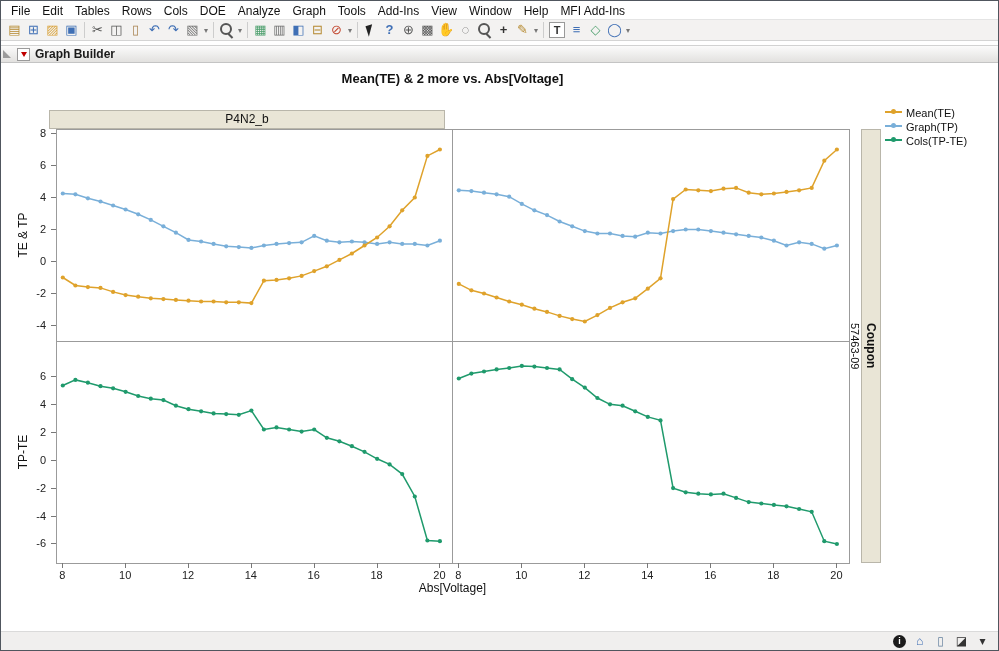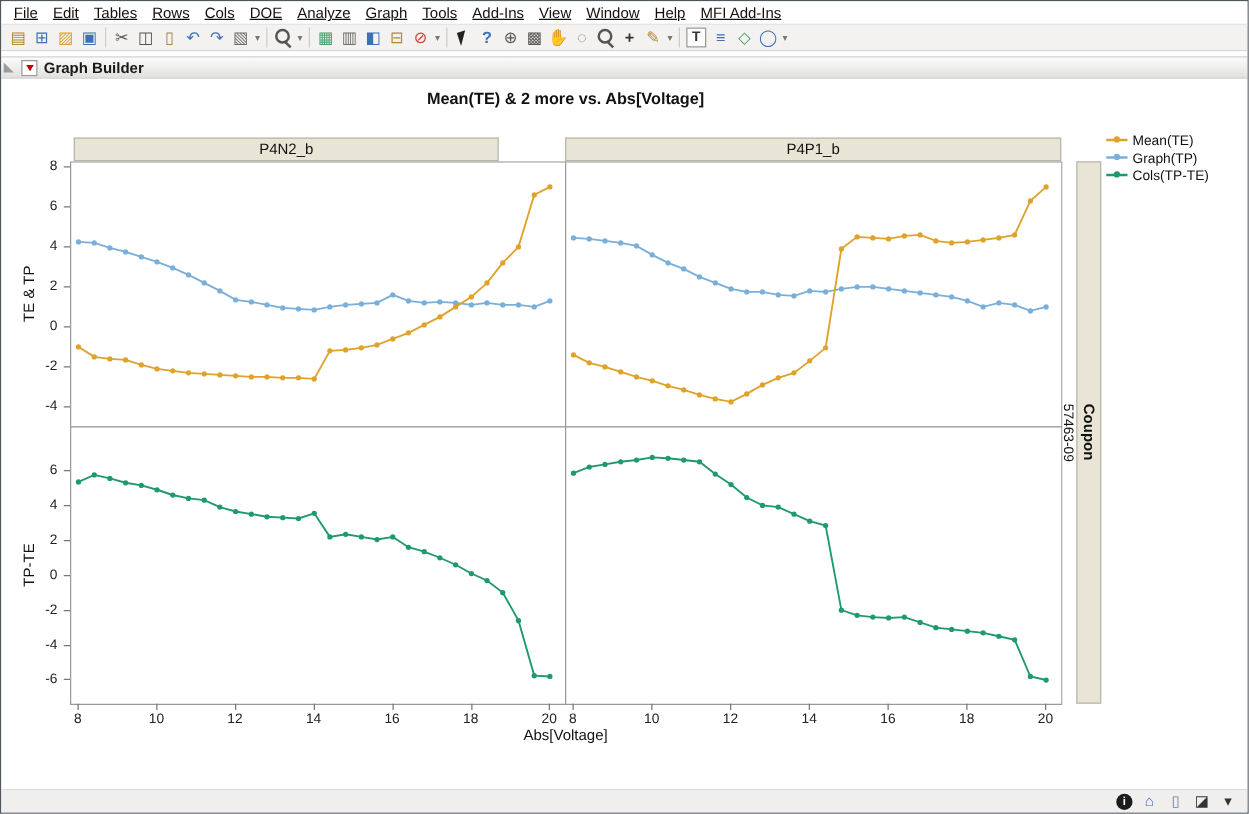--- a/index.html
+++ b/index.html
@@ -7,21 +7,21 @@
           display:flex;flex-direction:column;overflow:hidden;cursor:default;}
   
   .titlebar{height:28px;flex:0 0 28px;display:flex;align-items:center;background:#fff;}
   .jmp-logo{width:14px;height:14px;margin-left:7px;position:relative;background:#fff;border:1px solid #b5b5b5;}
   .jmp-logo::before{content:'';position:absolute;width:4px;height:4px;border-radius:50%;background:#d23b2e;top:2px;left:5px;
                     box-shadow:-4px 5px 0 #2f9a60, 4px 5px 0 #3b6fc0;}
   .title-text{font-size:12px;color:#111;margin-left:7px;}
   .win-controls{margin-left:auto;display:flex;height:100%;}
   .win-btn{width:45px;display:flex;align-items:center;justify-content:center;font-size:13px;color:#222;}
   
-  .menubar{height:18px;flex:0 0 18px;display:flex;align-items:center;background:#fff;font-size:12px;color:#111;padding-left:4px;text-decoration:underline;}
+  .menubar{height:18px;flex:0 0 18px;display:flex;align-items:flex-end;background:#fff;font-size:12px;color:#111;padding-left:4px;}
   .menu-item{padding:1px 6px;white-space:nowrap;}
   
   .toolbar{height:22px;flex:0 0 22px;box-sizing:border-box;background:#f3f2f1;border-top:1px solid #e4e4e4;
            border-bottom:1px solid #d4d4d4;display:flex;align-items:center;padding-left:4px;}
   .tb-icon{width:19px;height:18px;display:flex;align-items:center;justify-content:center;font-size:13px;line-height:18px;}
   .tb-icon.boxed{width:14px;height:14px;margin:0 2px;border:1px solid #999;background:#fff;font-size:11px;font-weight:bold;}
   .tb-dd{font-size:8px;color:#777;width:8px;display:flex;align-items:center;justify-content:center;}
   .tb-sep{width:1px;height:16px;background:#cdcdcd;margin:0 3px;}
   .shape-magnifier{position:relative;}
   .shape-magnifier::before{content:'';position:absolute;left:3px;top:2px;width:8px;height:8px;border:2px solid currentColor;border-radius:50%;}
@@ -166,22 +166,21 @@
             <span class="legend-label">Graph(TP)</span>
           </div>
           <div class="legend-row">
             <span class="legend-swatch">
               <span class="legend-line" style="background: rgb(31, 154, 108);"></span>
               <span class="legend-dot" style="background: rgb(31, 154, 108);"></span>
             </span>
             <span class="legend-label">Cols(TP-TE)</span>
           </div>
         </div>
-    <div class="col-label" style="left: 58px; width: 340px;">P4N2_b</div>
-        <div class="col-label" style="left: 451px; width: 397px;">P4P1_b</div>
+    <div class="col-label" style="left: 48px; width: 396px;">P4N2_b</div>
         <svg width="397" height="213" class="panel-svg" style="left: 55px; top: 66px;">
           <rect x="0.5" y="0.5" width="396" height="212" fill="#ffffff" stroke="#9b9b9b"></rect>
           <path d="M6.8 64.5L19.4 65.3L31.9 69.3L44.5 72.5L57.1 76.5L69.6 80.5L82.2 85.3L94.8 90.9L107.4 97.3L119.9 103.7L132.5 110.9L145.1 112.5L157.6 114.9L170.2 117.3L182.8 118.1L195.4 118.9L207.9 116.5L220.5 114.9L233.1 114.1L245.6 113.3L258.2 106.9L270.8 111.7L283.4 113.3L295.9 112.5L308.5 113.3L321.1 114.9L333.6 113.3L346.2 114.9L358.8 114.9L371.4 116.5L383.9 111.7" fill="none" stroke="#79AFD9" stroke-width="1.5"></path>
           <circle cx="6.8" cy="64.5" r="2.1" fill="#79AFD9"></circle>
           <circle cx="19.4" cy="65.3" r="2.1" fill="#79AFD9"></circle>
           <circle cx="31.9" cy="69.3" r="2.1" fill="#79AFD9"></circle>
           <circle cx="44.5" cy="72.5" r="2.1" fill="#79AFD9"></circle>
           <circle cx="57.1" cy="76.5" r="2.1" fill="#79AFD9"></circle>
           <circle cx="69.6" cy="80.5" r="2.1" fill="#79AFD9"></circle>
           <circle cx="82.2" cy="85.3" r="2.1" fill="#79AFD9"></circle>

